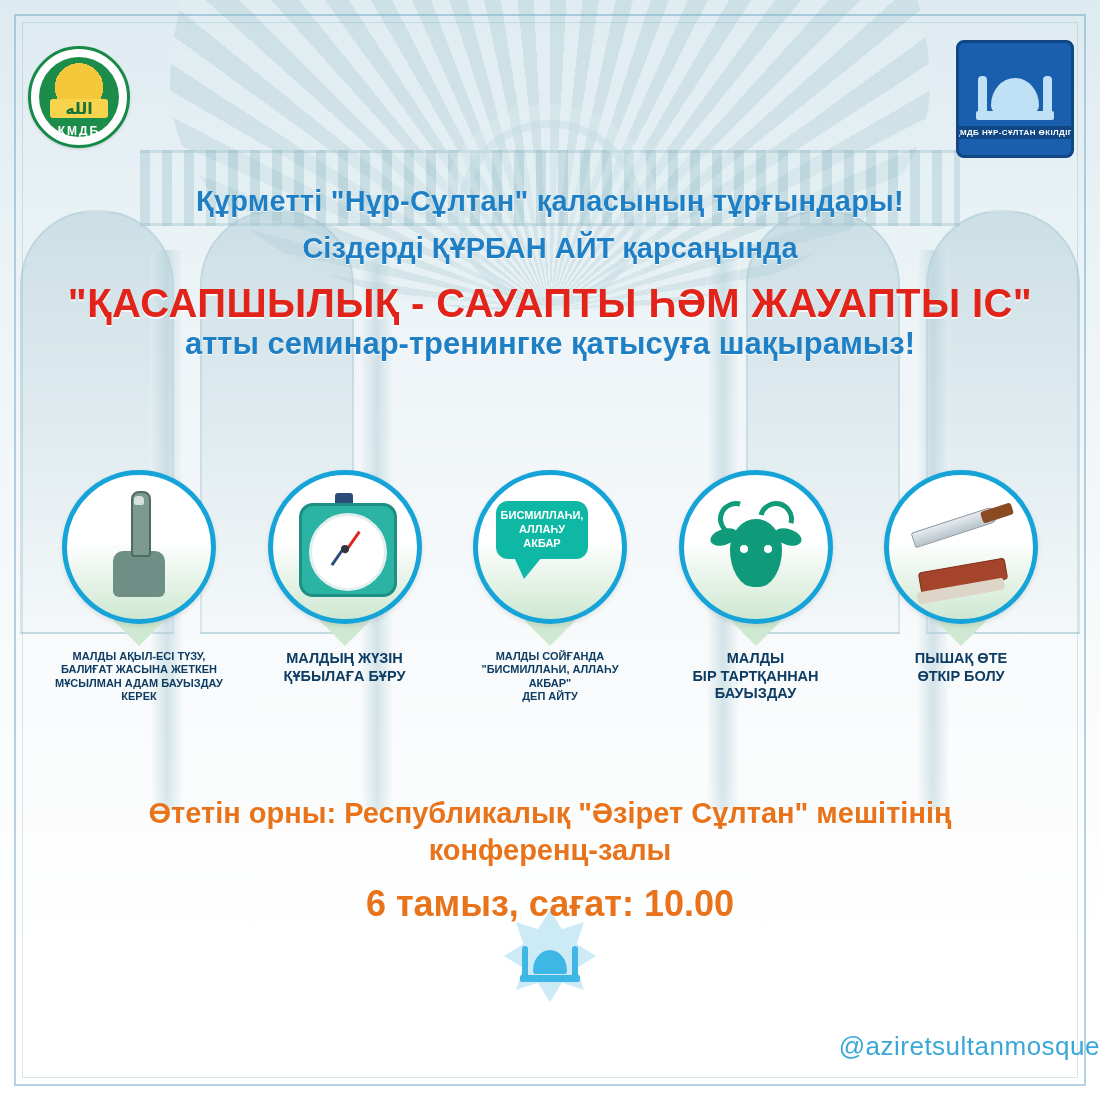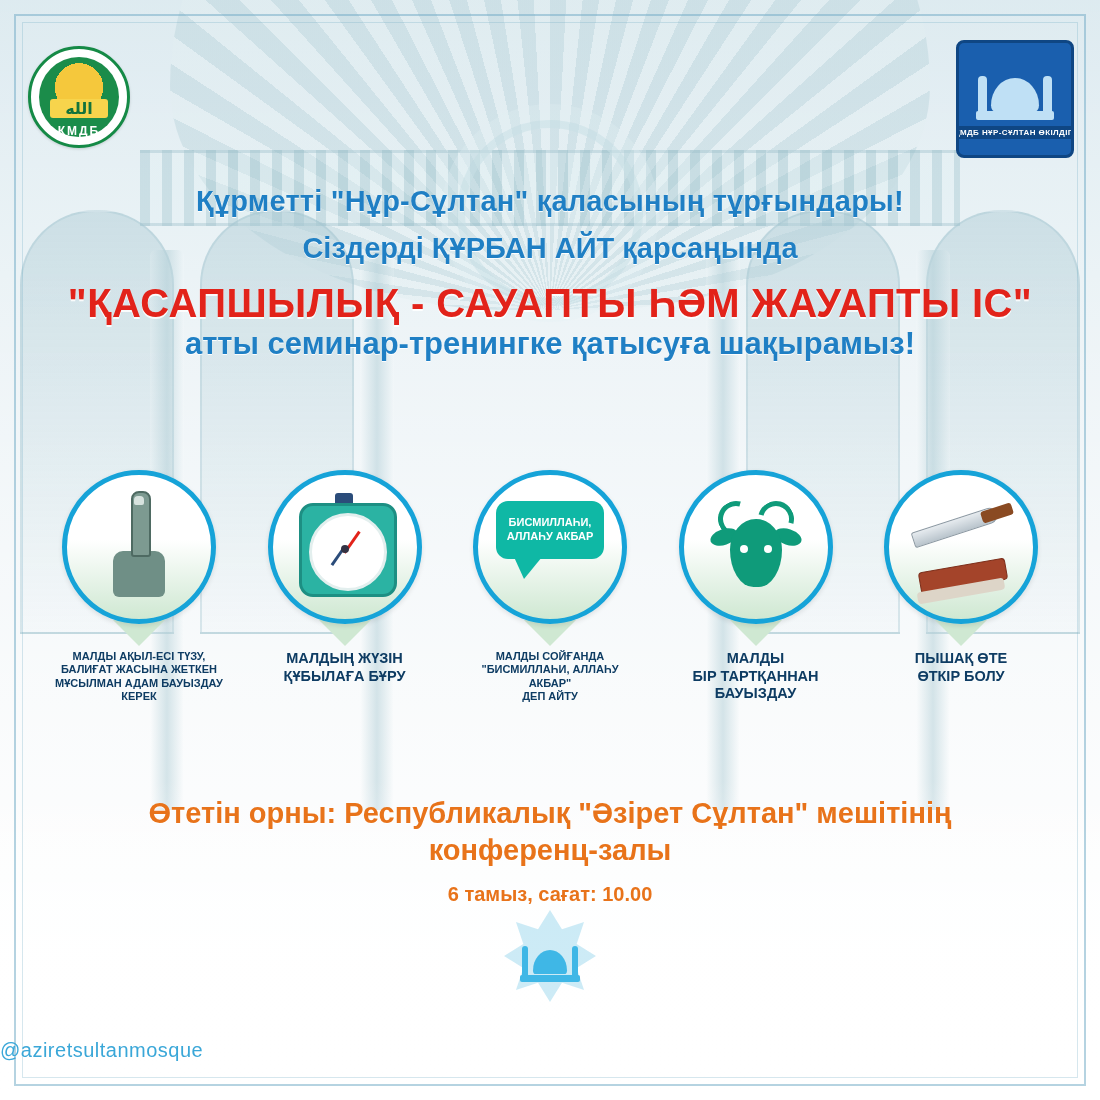--- a/index.html
+++ b/index.html
@@ -404,21 +404,21 @@
     left: 44px; top: 0px;
     width: 18px; height: 14px;
     background: #2b4c7a;
     border-radius: 3px;
   }
 
   
   .say-bubble {
     position: absolute;
     left: 0; top: 8px;
-    width: 108px; height: 58px;
+    width: 92px; height: 58px;
     background: #0fb8a5;
     border-radius: 12px;
     display: flex;
     align-items: center;
     justify-content: center;
     text-align: center;
     color: #ffffff;
     font-size: 11px;
     font-weight: bold;
     line-height: 1.25;
@@ -524,21 +524,21 @@
   .venue-line {
     color: #e8731a;
     font-size: 29px;
     font-weight: bold;
     line-height: 1.28;
     text-shadow: 0 1px 0 rgba(255,255,255,0.9);
   }
   .venue-time {
     margin-top: 14px;
     color: #e8731a;
-    font-size: 20px;
+    font-size: 36px;
     font-weight: bold;
   }
 
   
   .footer-logo {
     position: absolute;
     left: 50%;
     transform: translateX(-50%);
     bottom: 98px;
     width: 92px;
@@ -578,23 +578,23 @@
     left: 0; right: 0; bottom: 2px;
     height: 7px;
     background: #3fb7e6;
     border-radius: 2px;
   }
 
   .handle {
     position: absolute;
     left: 0; right: 0;
     bottom: 38px;
-    text-align: left;
+    text-align: right;
     color: #3aa7d8;
-    font-size: 20px;
+    font-size: 26px;
     letter-spacing: 0.5px;
   }
 </style>
 </head>
 <body>
 
 <div class="poster">
 
   <div class="bg">
     <div class="dome"></div>

